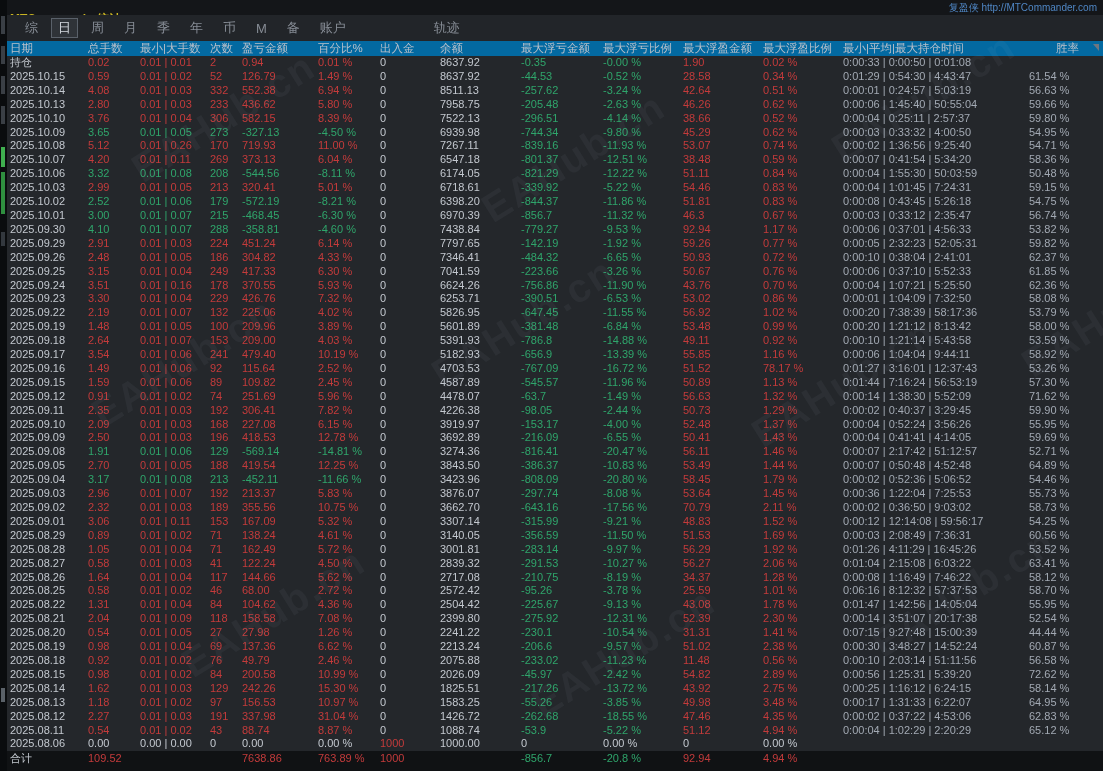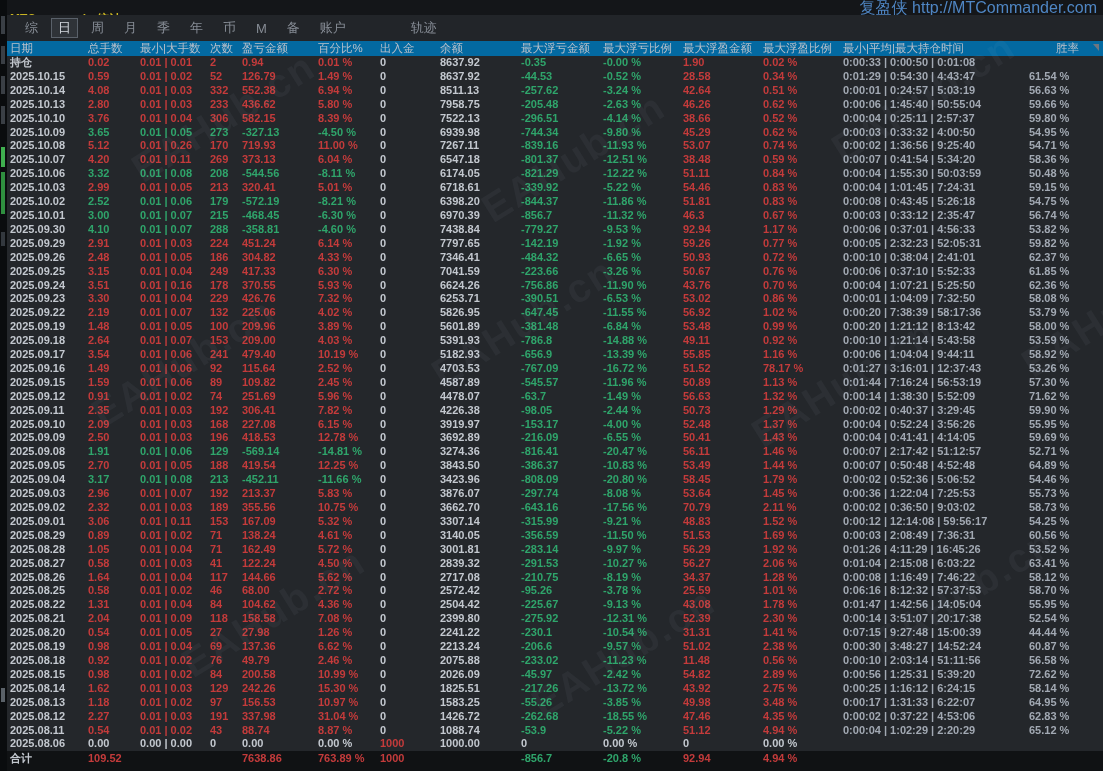--- a/index.html
+++ b/index.html
@@ -5,35 +5,35 @@
   html,body{margin:0;padding:0;background:#000;}
   body{width:1103px;height:771px;font-family:"Liberation Sans","DejaVu Sans",sans-serif;-webkit-font-smoothing:antialiased;}
   .window{position:relative;width:1103px;height:771px;background:#000;overflow:hidden;}
 
   
   .left-strip{position:absolute;left:0;top:0;bottom:0;width:7px;background:#0a0c0e;z-index:5;}
   .left-strip .seg{position:absolute;left:1px;width:4px;}
 
   .titlebar{position:relative;height:15px;background:#141619;z-index:2;}
   .titlebar .title{position:absolute;left:10px;top:12px;font-size:12px;line-height:15px;font-weight:bold;color:#c9b422;}
-  .titlebar .link{position:absolute;right:6px;top:0;font-size:16px;line-height:15px;color:#4f86c4;cursor:pointer;}
+  .titlebar .link{position:absolute;right:6px;top:0;font-size:10px;line-height:15px;color:#4f86c4;cursor:pointer;}
 
   .menubar{position:relative;height:26px;background:#222529;display:flex;align-items:center;padding-left:18px;z-index:2;}
   .tab{font-size:13px;color:#868c95;padding:1px 7px;margin-right:6px;cursor:pointer;white-space:nowrap;}
   .tab.active{color:#d4d9df;background:#2f3338;border:1px solid #5a616a;padding:0 6px;}
-  .tab.gap{margin-left:45px;}
+  .tab.gap{margin-left:68px;}
 
   .grid{display:grid;grid-template-columns:78px 52px 70px 32px 76px 62px 60px 81px 82px 80px 80px 80px 186px 1fr;padding-left:10px;}
   .header{height:15px;line-height:15px;background:#0369a1;font-size:11.5px;color:#b9c0ca;position:relative;z-index:2;}
   .header .cell{overflow:hidden;white-space:nowrap;}
   .cell.last{text-align:right;padding-right:36px;}
   .header .cell.last{padding-right:24px;}
 
   .tbody{position:relative;background:#24272b;z-index:2;}
-  .row{height:13.92px;line-height:13.92px;font-size:11px;cursor:default;font-weight:bold;}
+  .row{height:13.92px;line-height:13.92px;font-size:11px;cursor:default;}
   .row .cell{overflow:visible;white-space:nowrap;}
   .row.total{background:#101214;height:29px;line-height:15px;}
 
   .red{color:#c43b3b;}
   .green{color:#2fa56b;}
   .gray{color:#c3c8cf;}
   .dim{color:#a2a9b3;}
 
   .arrow{position:absolute;right:4px;top:44px;width:0;height:0;border-left:6px solid transparent;border-top:7px solid #6f7680;z-index:6;}
 

